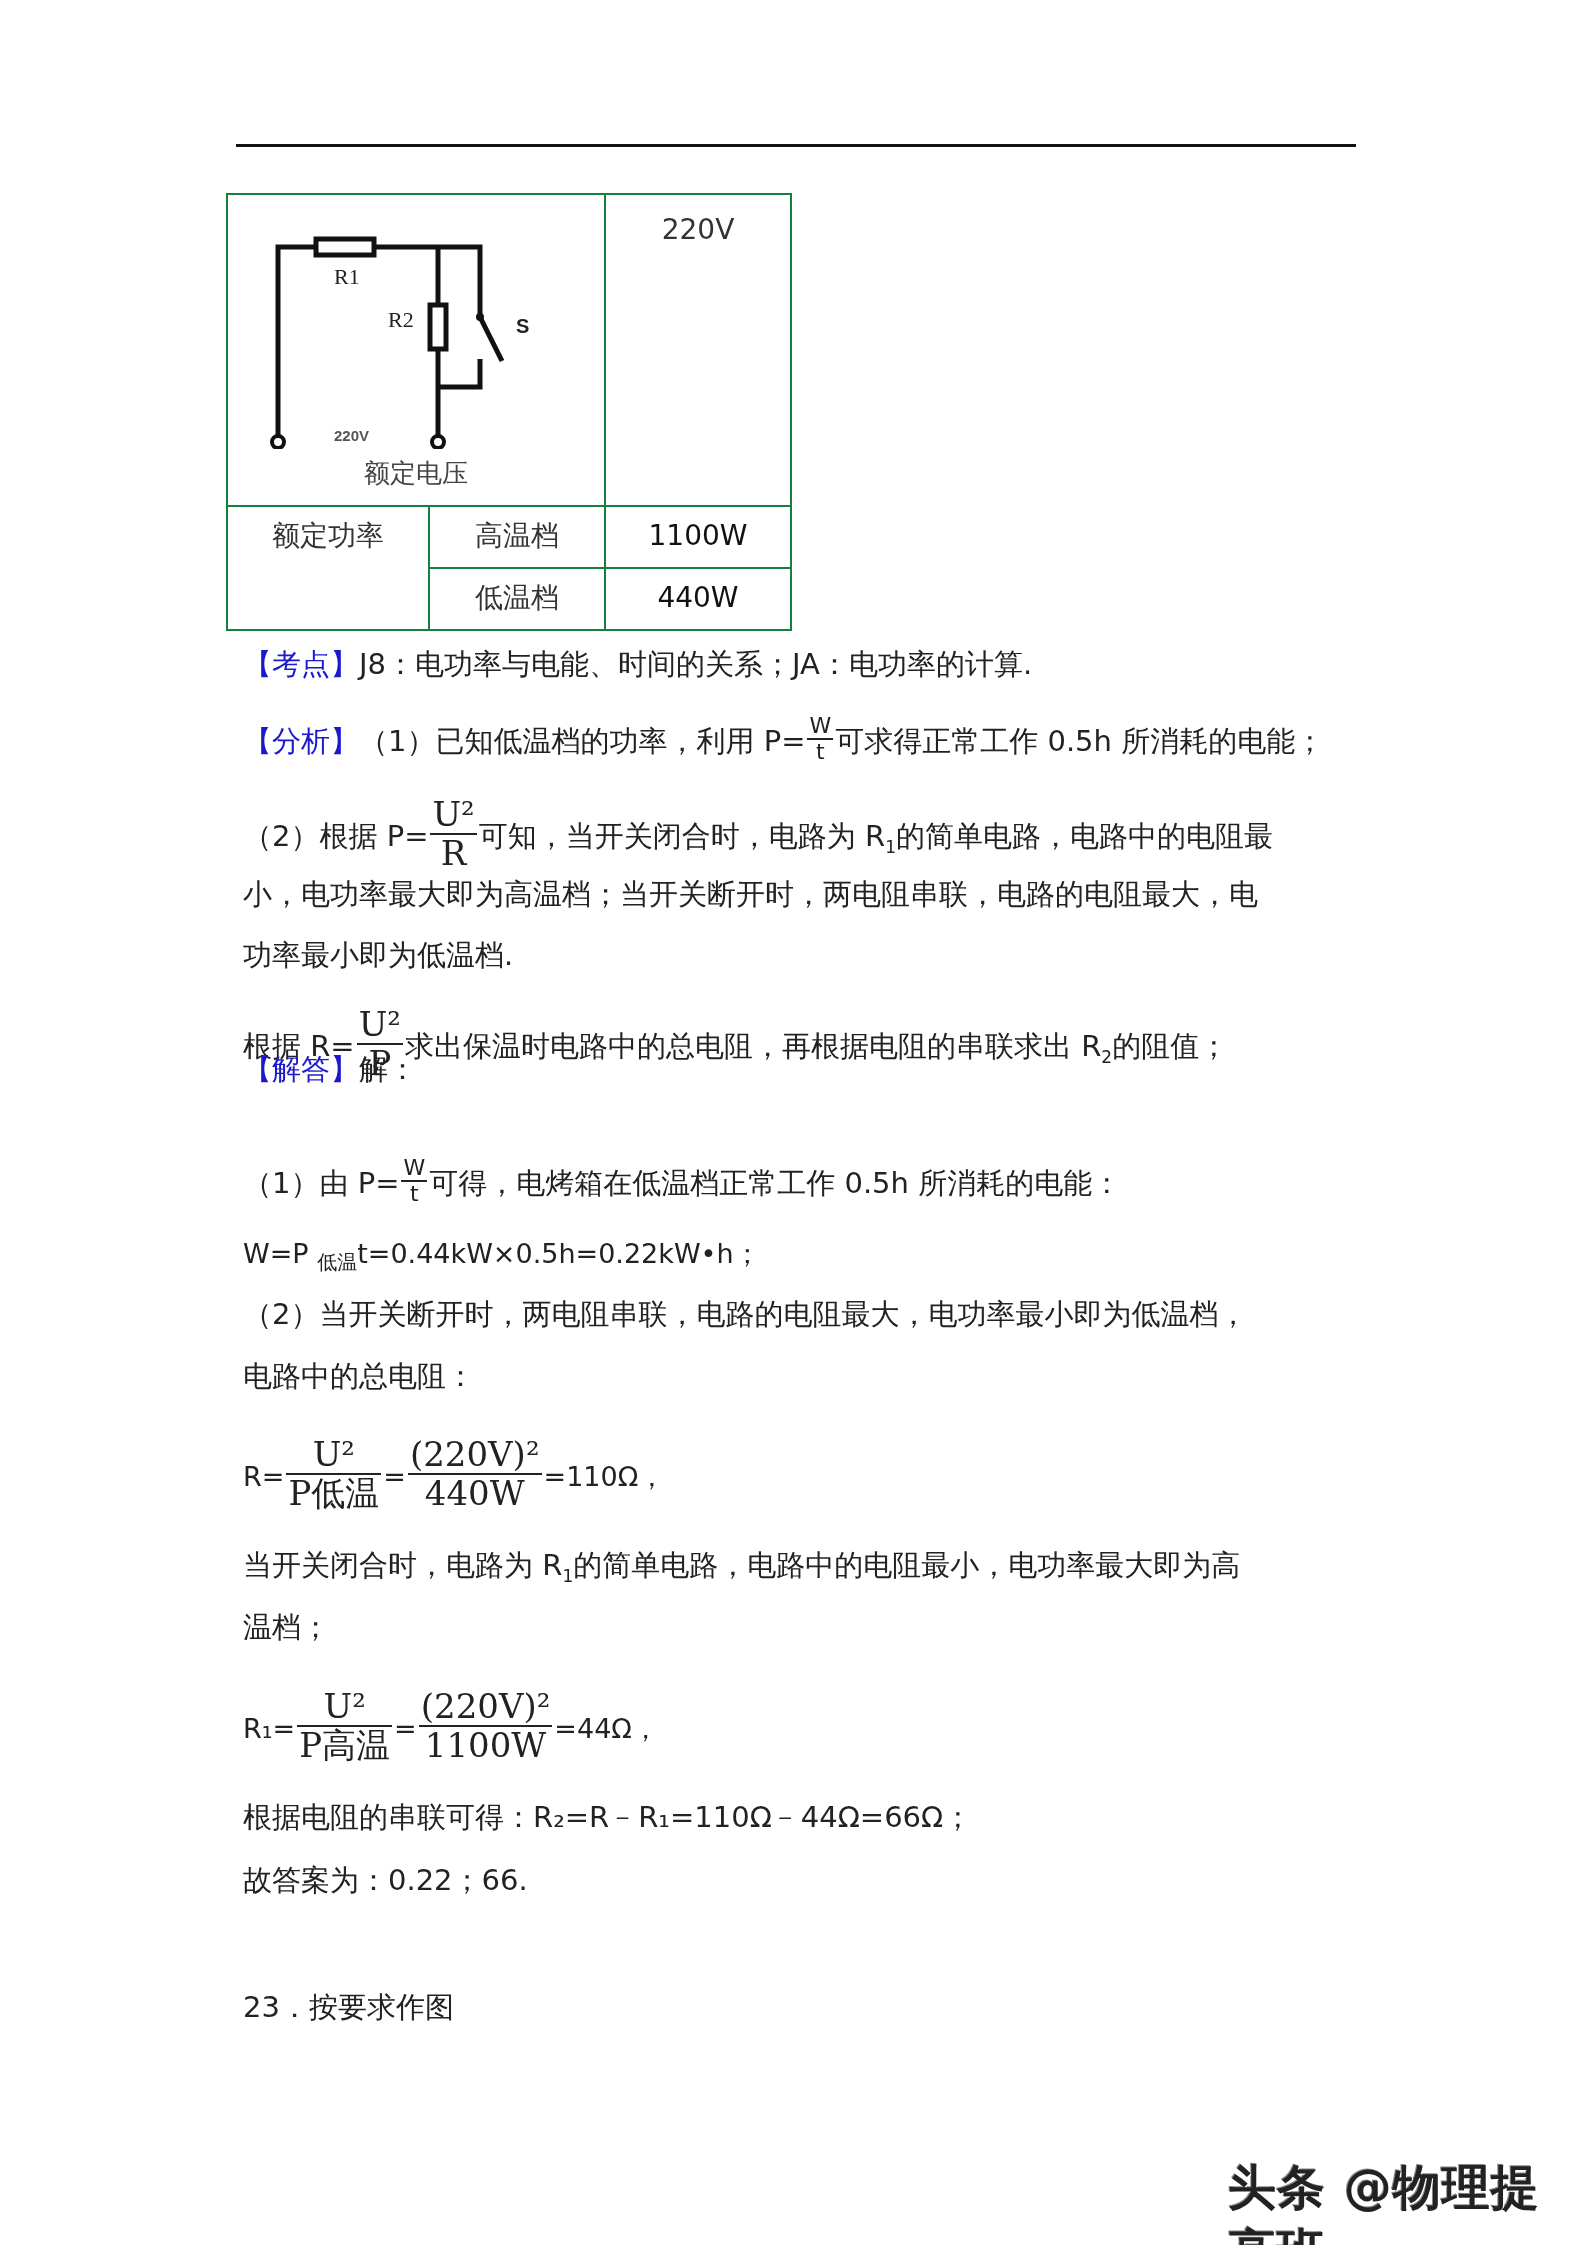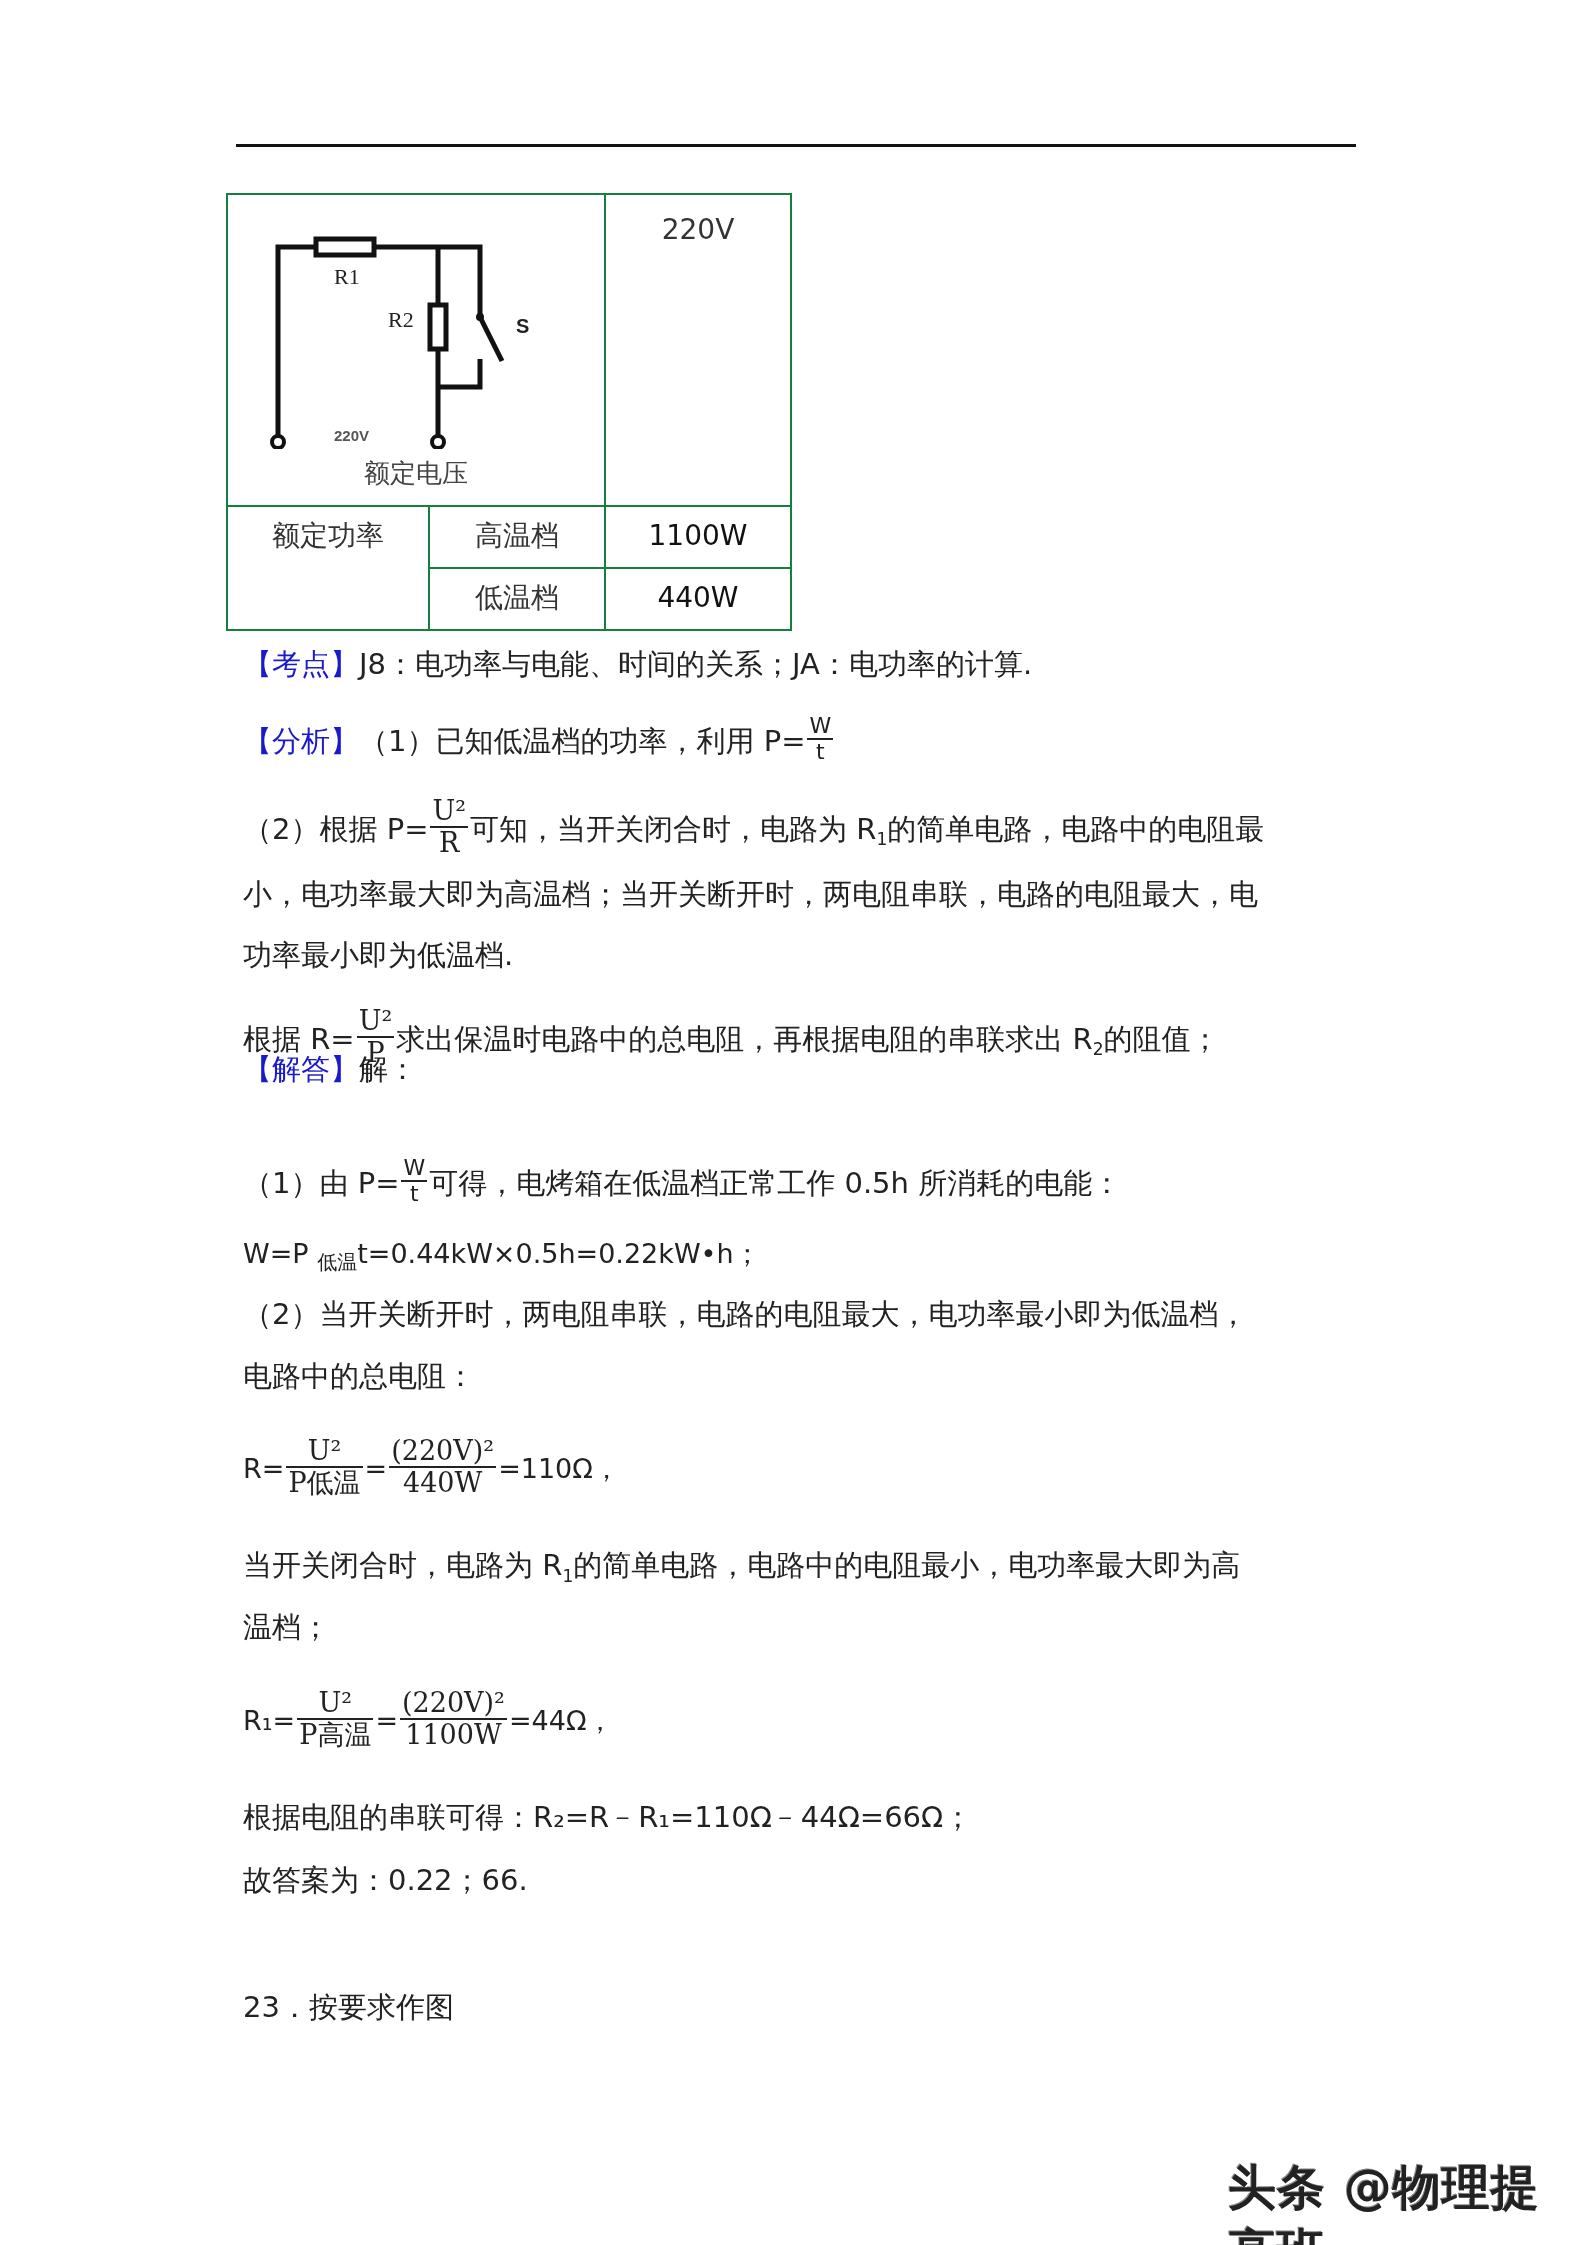--- a/index.html
+++ b/index.html
@@ -12,21 +12,21 @@
   .circuit-cell { width:376px; height:310px; position:relative; }
   .circuit-cell svg { position:absolute; left:20px; top:14px; }
   .circuit-caption { position:absolute; left:0; right:0; bottom:14px; text-align:center; font-size:26px; color:#444; }
   .val { font-size:27px; color:#111; padding-top:18px !important; }
   .row-cell { height:60px; line-height:58px; }
   .line { position:absolute; left:243px; font-size:29px; white-space:nowrap; color:#222; }
   .tag { color:#1a1acc; }
   .frac { display:inline-block; vertical-align:middle; text-align:center; font-size:22px; line-height:1.1; margin:0 2px; position:relative; top:-4px; }
   .frac .num { display:block; border-bottom:2px solid #222; padding:0 2px; }
   .frac .den { display:block; padding:0 2px; }
-  .frac.big { font-size:27px; font-family:"DejaVu Serif","Liberation Serif",serif; }
+  .frac.big { font-size:34px; font-family:"DejaVu Serif","Liberation Serif",serif; }
   sub { font-size:17px; }
   .sub-cn { font-size:20px; vertical-align:-6px; }
   .watermark { position:absolute; left:1228px; top:2156px; font-size:48px; color:#222;
                font-weight:bold; letter-spacing:1px;
                text-shadow:1px 1px 0 #fff, -1px -1px 0 #888; }
 </style>
 </head>
 <body>
 
 <div class="rule"></div>
@@ -68,21 +68,21 @@
     <td class="row-cell" style="color:#111;">440W</td>
   </tr>
 </tbody>
   </table>
 
 <div class="line" style="top:645px;">
   <span class="tag">【考点】</span><span>J8：电功率与电能、时间的关系；JA：电功率的计算.</span>
 </div>
 
 <div class="line" style="top:718px;">
-  <span class="tag">【分析】</span><span>（1）已知低温档的功率，利用 P=</span><span class="frac"><span class="num">W</span><span class="den">t</span></span>
+  <span class="tag">【分析】</span><span>（1）已知低温档的功率，利用 P=</span><span class="frac"><span class="num">W</span><span class="den">t</span></span><span>可求得正常工作 0.5h 所消耗的电能；</span>
 </div>
 
 <div class="line" style="top:800px;">
   <span>（2）根据 P=</span><span class="frac big"><span class="num">U²</span><span class="den">R</span></span><span>可知，当开关闭合时，电路为 R</span><sub>1</sub><span>的简单电路，电路中的电阻最</span>
 </div>
 
 <div class="line" style="top:875px;">小，电功率最大即为高温档；当开关断开时，两电阻串联，电路的电阻最大，电</div>
 <div class="line" style="top:936px;">功率最小即为低温档.</div>
 
 <div class="line" style="top:1010px;">

